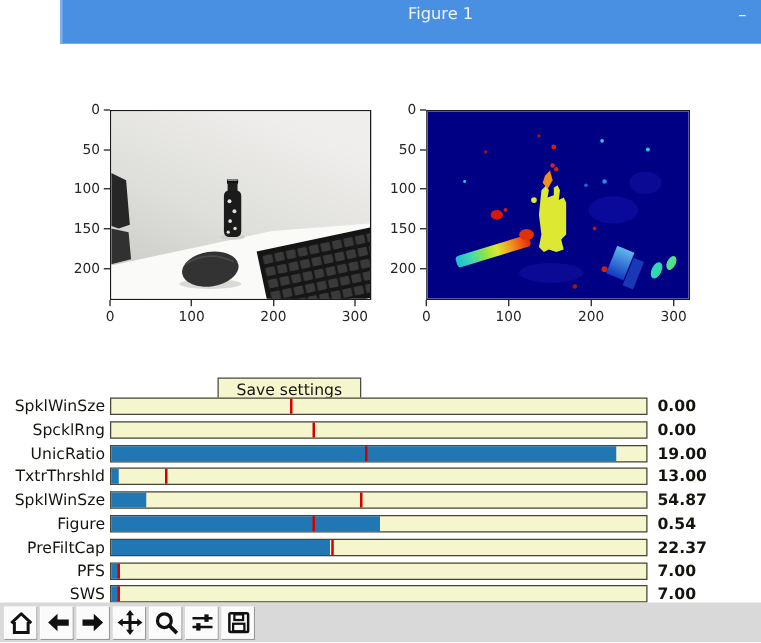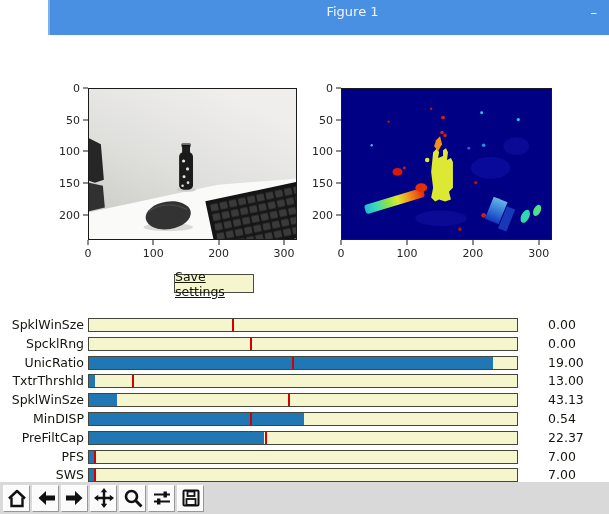--- a/index.html
+++ b/index.html
@@ -53,21 +53,21 @@
     position:absolute;left:0;top:0;width:84px;text-align:right;
     font-size:12.5px;color:#15150f;line-height:14px;white-space:nowrap;
   }
   .slider-track{
     position:absolute;left:88px;top:0;width:430px;height:14px;
     background:#f6f6ce;border:1px solid #45453a;cursor:pointer;
   }
   .slider-fill{position:absolute;left:0;top:0;bottom:0;background:#2077b4;}
   .slider-init-marker{position:absolute;top:0;bottom:0;width:2px;background:#d40000;}
   .slider-value{
-    position:absolute;left:548px;top:0;font-size:12.5px;color:#15150f;line-height:14px;
+    position:absolute;left:526px;top:0;font-size:12.5px;color:#15150f;line-height:14px;font-weight:bold;
   }
   
   .toolbar{
     position:absolute;left:0;top:482px;width:609px;height:32px;
     background:#d9d9d9;display:flex;align-items:center;padding-left:3px;gap:2px;
   }
   .tool-btn{
     width:27px;height:27px;background:#fbfbfb;border:1px solid #979797;
     border-top-color:#ffffff;border-left-color:#ffffff;border-radius:1px;
     display:flex;align-items:center;justify-content:center;cursor:pointer;
@@ -209,21 +209,21 @@
       <span class="tick-label" style="top: 62.5%;">150</span>
       <span class="tick-label" style="top: 83.33%;">200</span>
     </div>
   <div class="xticks" style="left:341px;top:240px;width:211px;">
       <span class="tick-label" style="left: 0%;">0</span>
       <span class="tick-label" style="left: 31.25%;">100</span>
       <span class="tick-label" style="left: 62.5%;">200</span>
       <span class="tick-label" style="left: 93.75%;">300</span>
     </div>
 
-  <div class="mpl-button" style="left:174px;top:274px;width:80px;text-decoration:underline;">Save settings</div>
+  <div class="mpl-button" style="left:174px;top:302px;width:115px;">Save settings</div>
 
   <div id="sliders">
       <div class="slider-row" style="top: 318px; border-radius: 6px;">
         <div class="slider-label">SpklWinSze</div>
         <div class="slider-track">
           <div class="slider-fill" style="width: 0%;"></div>
           <div class="slider-init-marker" style="left: 33.5%;"></div>
         </div>
         <div class="slider-value">0.00</div>
       </div>
@@ -250,24 +250,24 @@
           <div class="slider-init-marker" style="left: 10%;"></div>
         </div>
         <div class="slider-value">13.00</div>
       </div>
       <div class="slider-row" style="top: 393px;">
         <div class="slider-label">SpklWinSze</div>
         <div class="slider-track">
           <div class="slider-fill" style="width: 6.5%;"></div>
           <div class="slider-init-marker" style="left: 46.5%;"></div>
         </div>
-        <div class="slider-value">43.13</div>
+        <div class="slider-value">54.87</div>
       </div>
       <div class="slider-row" style="top: 412px;">
-        <div class="slider-label">MinDISP</div>
+        <div class="slider-label">Figure</div>
         <div class="slider-track">
           <div class="slider-fill" style="width: 50.2%;"></div>
           <div class="slider-init-marker" style="left: 37.6%;"></div>
         </div>
         <div class="slider-value">0.54</div>
       </div>
       <div class="slider-row" style="top: 431px;">
         <div class="slider-label">PreFiltCap</div>
         <div class="slider-track">
           <div class="slider-fill" style="width: 40.9%;"></div>

